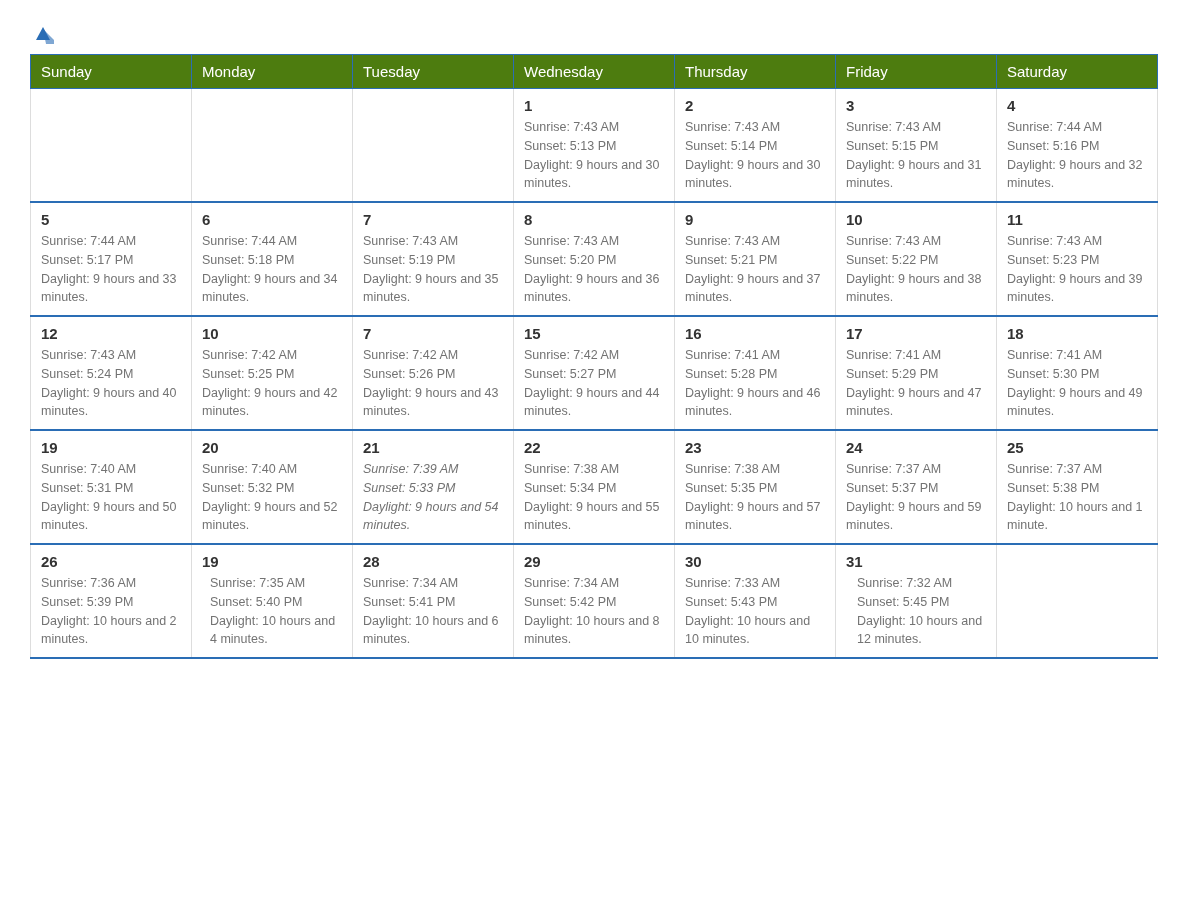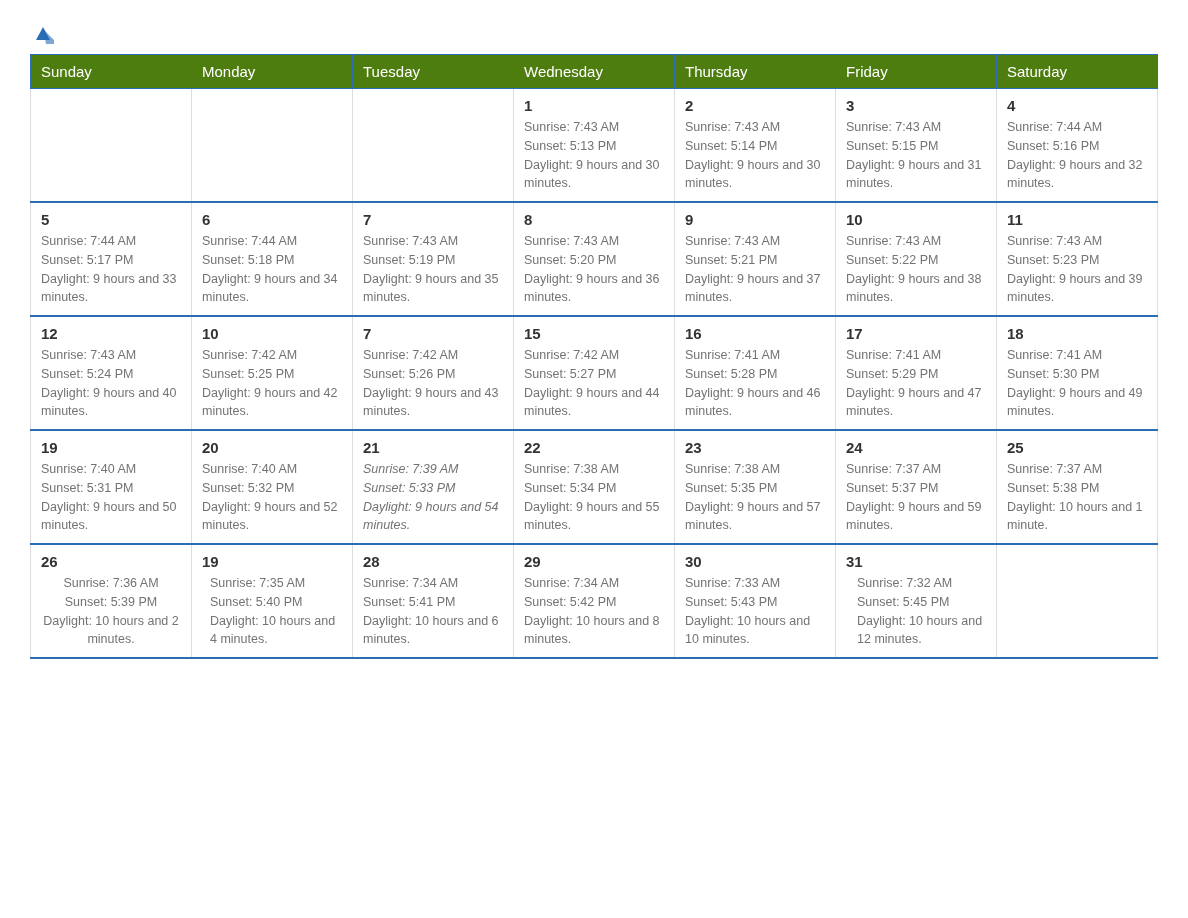--- a/index.html
+++ b/index.html
@@ -284,21 +284,21 @@
         <td>
           <span class="day-num">25</span>
           <div class="day-info" style="white-space: pre-line;">Sunrise: 7:37 AM
 Sunset: 5:38 PM
 Daylight: 10 hours and 1 minute.</div>
         </td>
       </tr>
       <tr>
         <td>
           <span class="day-num">26</span>
-          <div class="day-info" style="white-space: pre-line; text-align: center;">Sunrise: 7:36 AM
+          <div class="day-info" style="white-space: pre-line;">Sunrise: 7:36 AM
 Sunset: 5:39 PM
 Daylight: 10 hours and 2 minutes.</div>
         </td>
         <td>
           <span class="day-num">19</span>
           <div class="day-info" style="white-space: pre-line; margin-left: 8px;">Sunrise: 7:35 AM
 Sunset: 5:40 PM
 Daylight: 10 hours and 4 minutes.</div>
         </td>
         <td>

